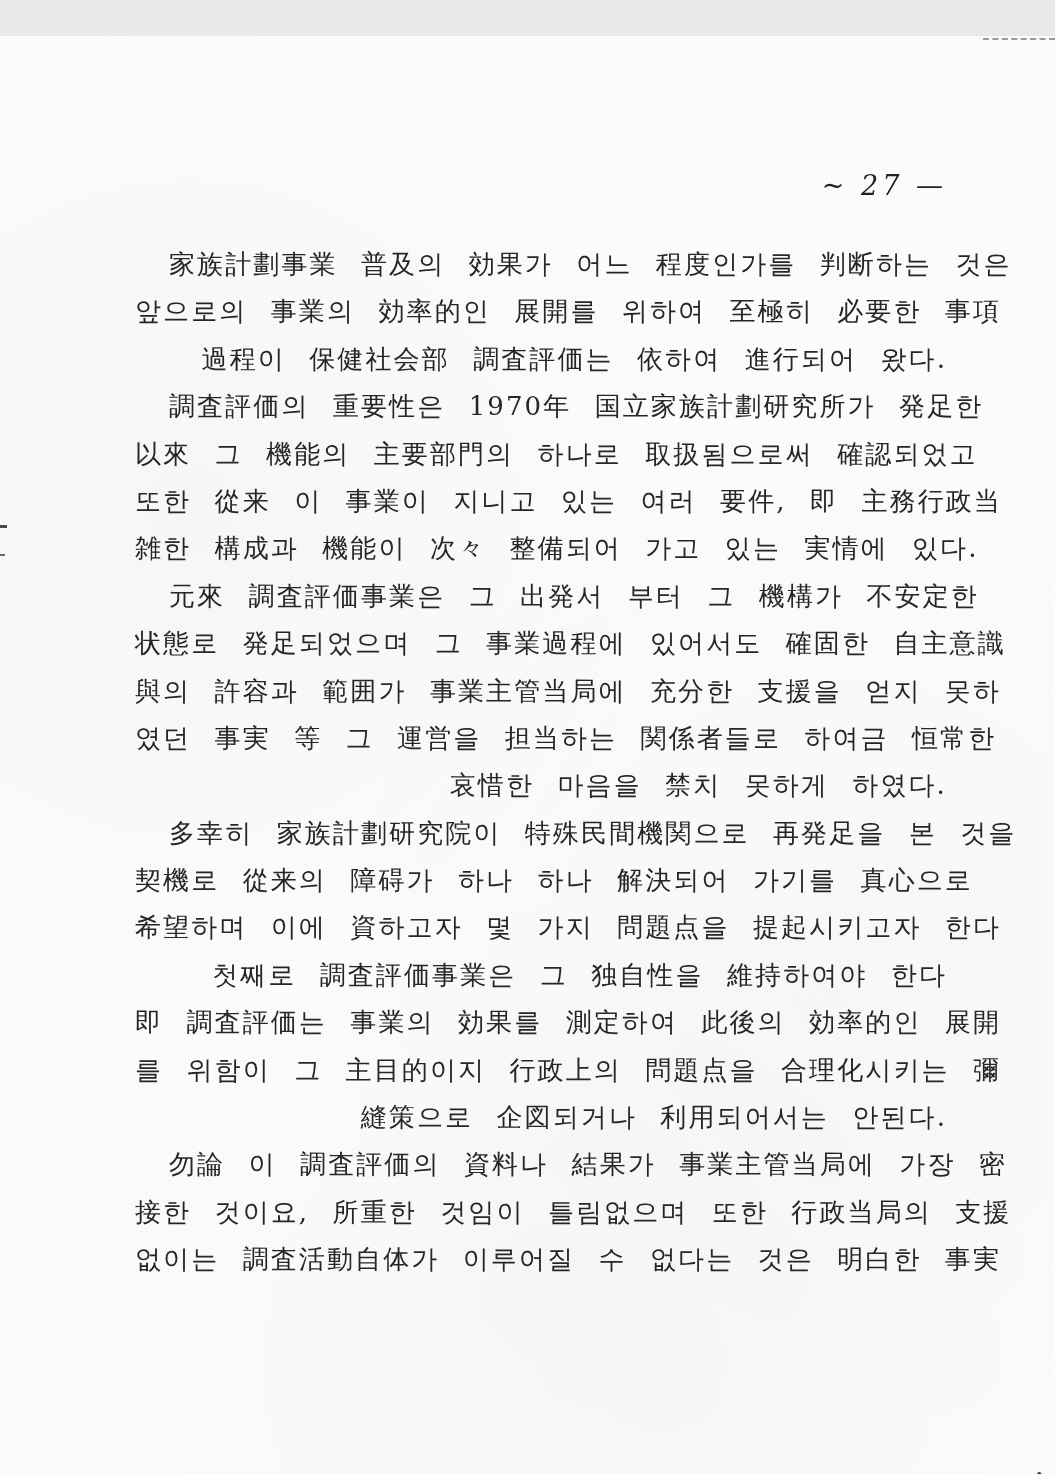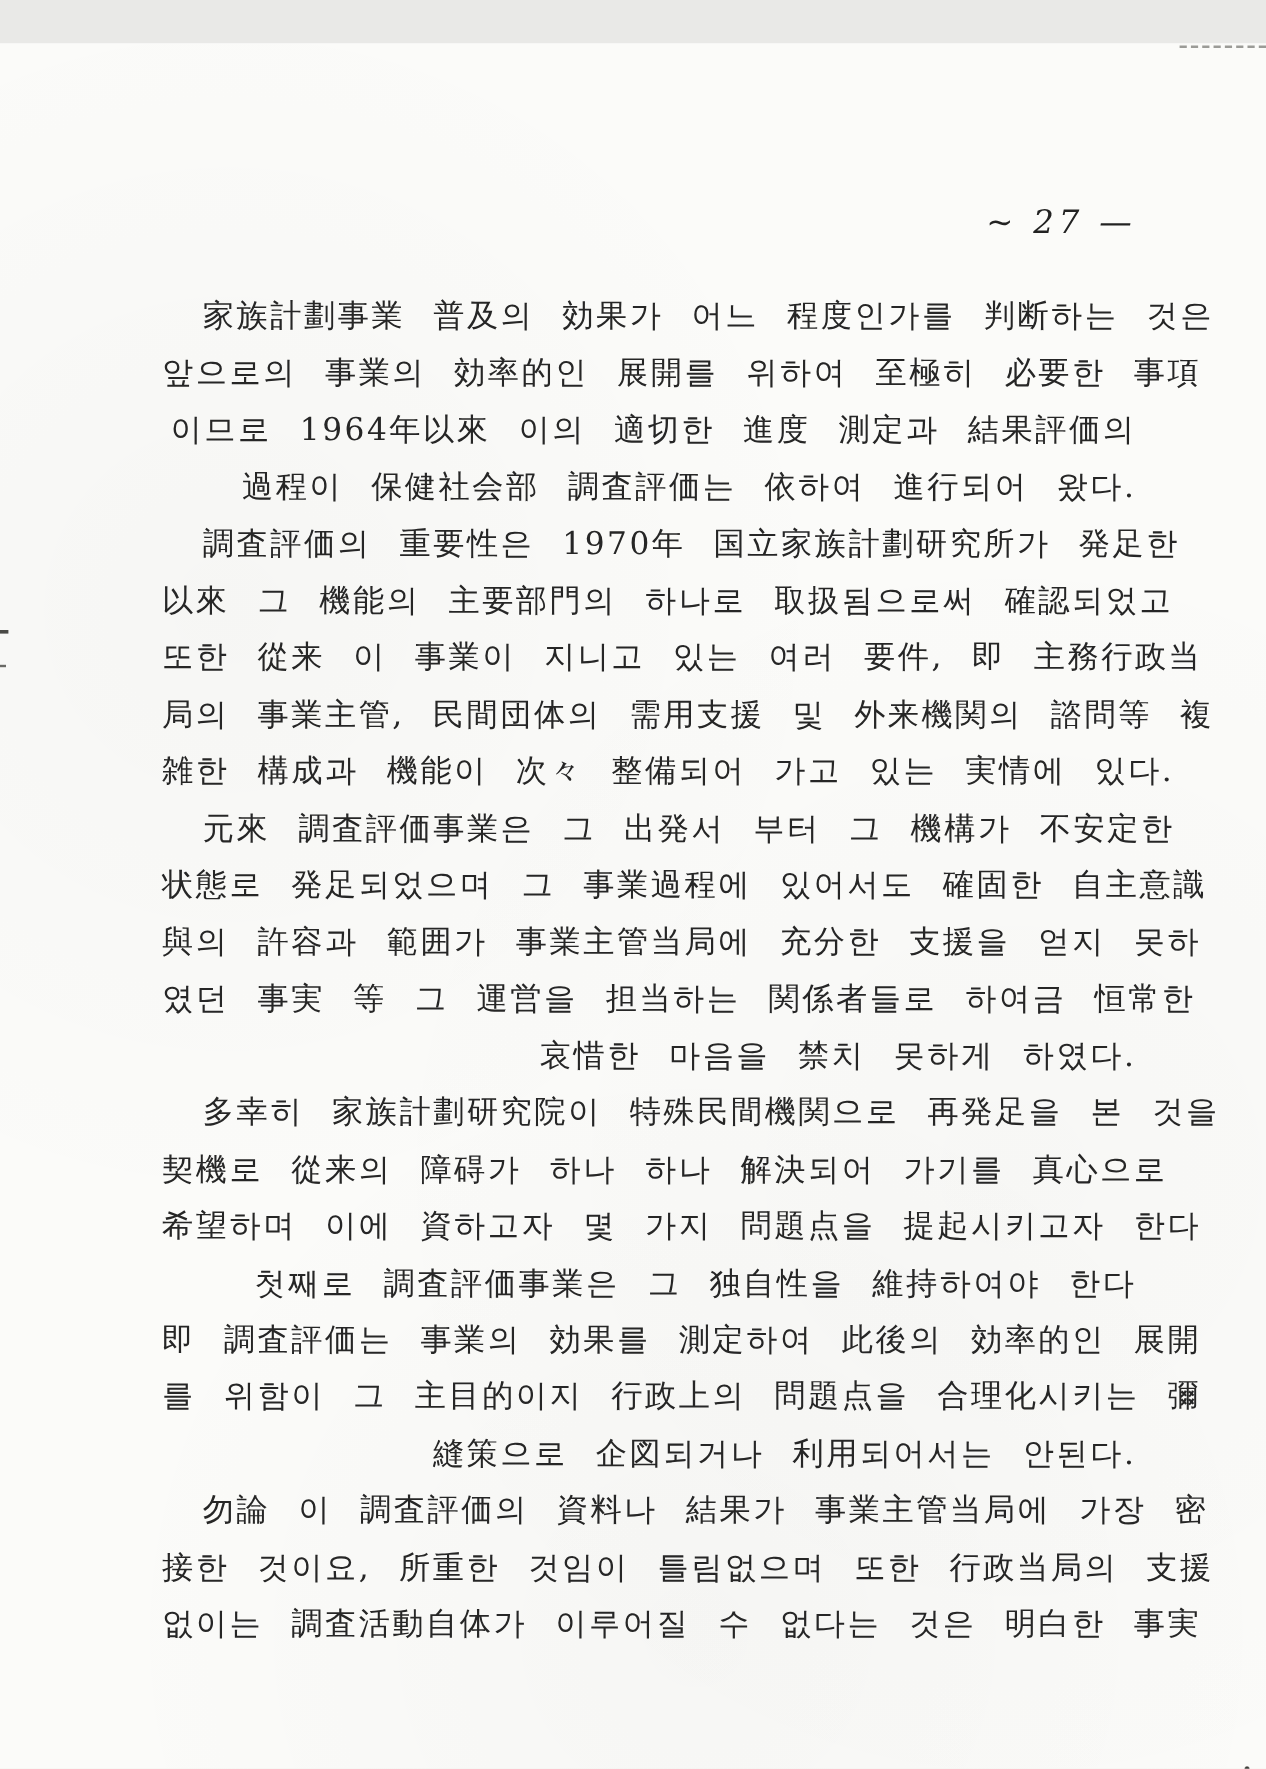--- a/index.html
+++ b/index.html
@@ -85,26 +85,24 @@
 
 <div class="page">
 
   <div class="corner-dashes"></div>
 
   <div class="page-number">~ 27 —</div>
 
   <div class="body-text">
     <div class="line indent">家族計劃事業  普及의  効果가  어느  程度인가를  判断하는  것은</div>
     <div class="line">앞으로의  事業의  効率的인  展開를  위하여  至極히  必要한  事項</div>
-    <div class="line">이므로  1964年以來  이의  適切한  進度  測定과  結果評価의</div>
     <div class="line">過程이  保健社会部  調査評価는  依하여  進行되어  왔다.</div>
     <div class="line indent">調査評価의  重要性은  1970年  国立家族計劃研究所가  発足한</div>
     <div class="line">以來  그  機能의  主要部門의  하나로  取扱됨으로써  確認되었고</div>
     <div class="line">또한  從来  이  事業이  지니고  있는  여러  要件,  即  主務行政当</div>
-    <div class="line">局의  事業主管,  民間団体의  需用支援  및  外来機関의  諮問等  複</div>
     <div class="line">雑한  構成과  機能이  次々  整備되어  가고  있는  実情에  있다.</div>
     <div class="line indent">元來  調査評価事業은  그  出発서  부터  그  機構가  不安定한</div>
     <div class="line">状態로  発足되었으며  그  事業過程에  있어서도  確固한  自主意識</div>
     <div class="line">與의  許容과  範囲가  事業主管当局에  充分한  支援을  얻지  못하</div>
     <div class="line">였던  事実  等  그  運営을  担当하는  関係者들로  하여금  恒常한</div>
     <div class="line">哀惜한  마음을  禁치  못하게  하였다.</div>
     <div class="line indent">多幸히  家族計劃研究院이  特殊民間機関으로  再発足을  본  것을</div>
     <div class="line">契機로  從来의  障碍가  하나  하나  解決되어  가기를  真心으로</div>
     <div class="line">希望하며  이에  資하고자  몇  가지  問題点을  提起시키고자  한다</div>
     <div class="line indent">첫째로  調査評価事業은  그  独自性을  維持하여야  한다</div>

